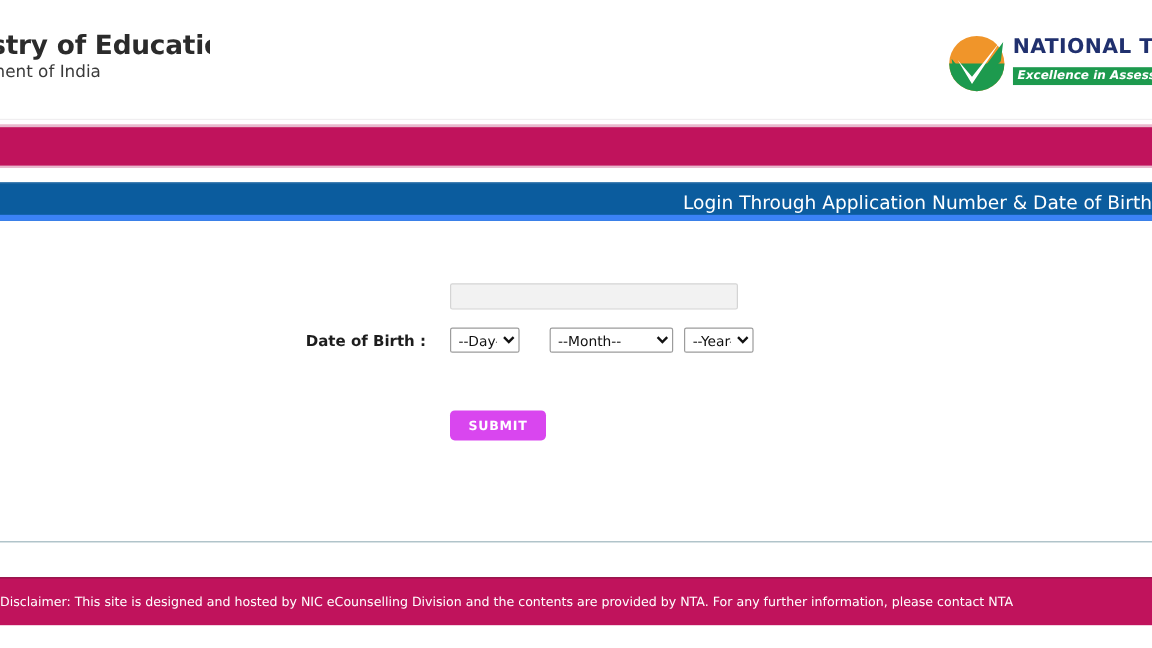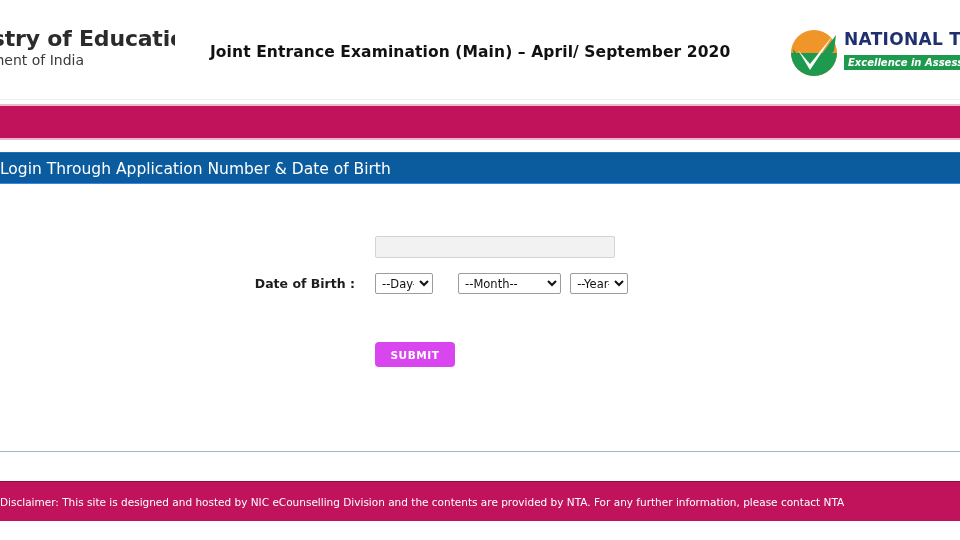--- a/index.html
+++ b/index.html
@@ -118,24 +118,24 @@
 
   
   .panel-head {
     position: absolute;
     left: 0; top: 152px;
     width: 960px;
     height: 32px;
     background: #0b5c9e;
     color: #ffffff;
     font-size: 15.5px;
-    text-align: left;
+    text-align: right;
     line-height: 32px;
     border-top: 1px solid #2a6ea8;
-    border-bottom: 1px solid #3b82f6;
+    border-bottom: 5px solid #3b82f6;
     box-sizing: border-box;
   }
 
   
   .form-area {
     position: absolute;
     left: 0; top: 185px;
     width: 960px;
     height: 267px;
     background: #ffffff;
@@ -252,21 +252,20 @@
 
 <div class="page">
 
   <div class="site-header">
 
     <div class="moe-block">
       <div class="moe-line1">Ministry of Education</div>
       <div class="moe-line2">Government of India</div>
     </div>
 
-    <div class="exam-title">Joint Entrance Examination (Main) – April/ September 2020</div>
 
     <div class="nta-logo">
       <svg class="nta-mark" viewBox="0 0 48 48">
         <circle cx="24" cy="24" r="23" fill="#f0952a"></circle>
         <path d="M1 24 A23 23 0 0 0 47 24 Z" fill="#1d9a4e"></path>
         <path d="M3 20 L20 41 L46 6 L44 22 L21 45 L4 26 Z" fill="#1d9a4e"></path>
         <path d="M8 21 L20 35 L44 5 L20 41 Z" fill="#ffffff"></path>
       </svg>
       <div class="nta-text">
         <div class="nta-name">NATIONAL TESTING AGENCY</div>

